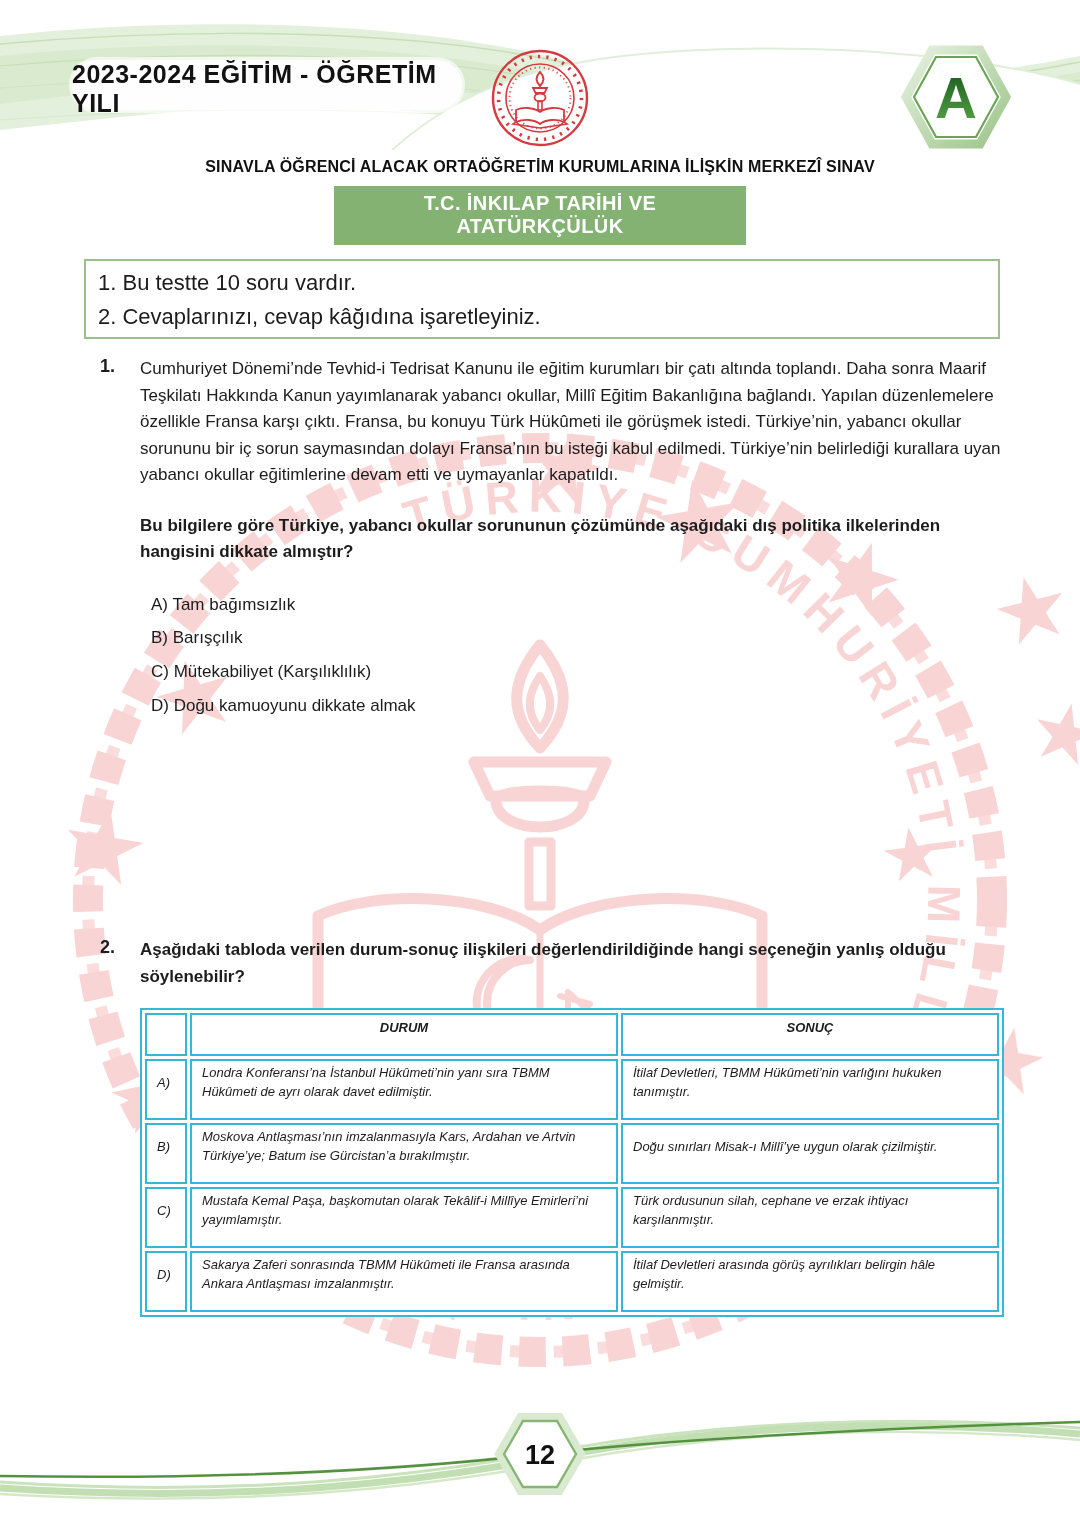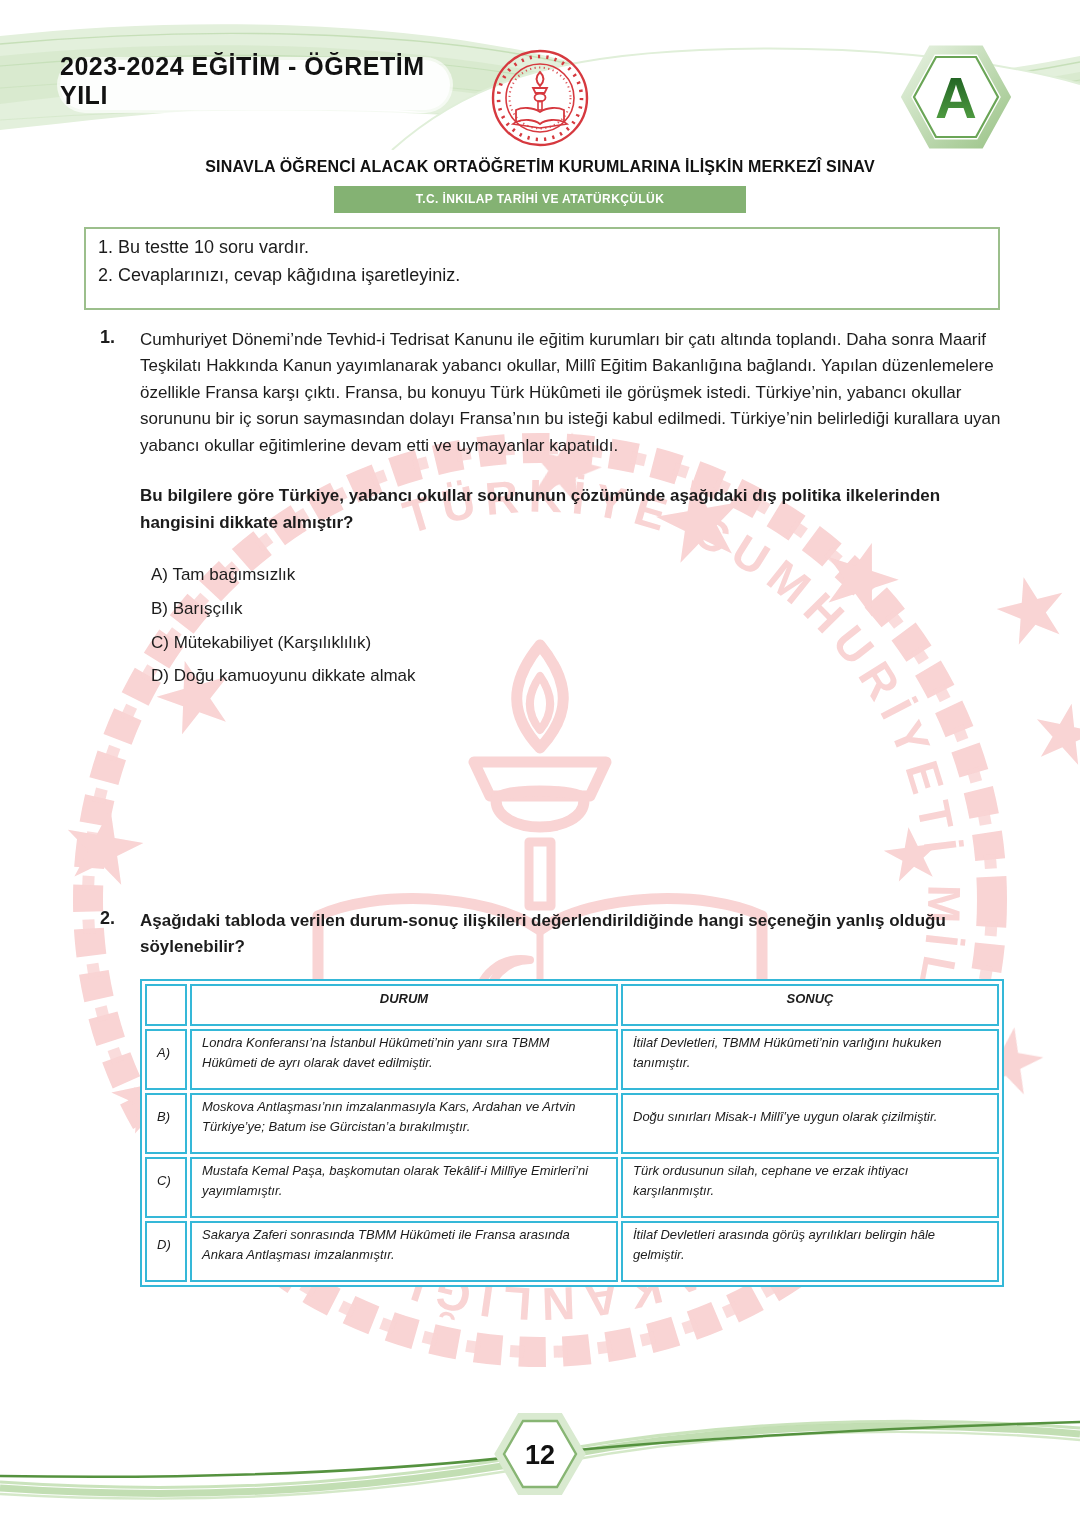--- a/index.html
+++ b/index.html
@@ -15,37 +15,37 @@
   }
   *{margin:0;padding:0;box-sizing:border-box;}
   html,body{background:#ffffff;}
   body{font-family:"Liberation Sans","DejaVu Sans",sans-serif;color:var(--text-black);}
   .page{position:relative;width:1080px;height:1522px;background:#fff;overflow:hidden;margin:0 auto;}
 
   
   .header{position:relative;width:1080px;height:150px;}
   .header-waves{position:absolute;top:0;left:0;}
   .year-pill{
-    position:absolute;top:60px;left:60px;width:390px;height:50px;
-    background:#fdfefd;border-radius:26px;display:flex;align-items:flex-end;justify-content:center;
+    position:absolute;top:60px;left:72px;width:390px;height:50px;
+    background:#fdfefd;border-radius:26px;display:flex;align-items:flex-start;justify-content:center;
     box-shadow:0 0 0 3px rgba(255,255,255,.65);
   }
   .year-pill span{font-size:25px;font-weight:bold;letter-spacing:.5px;color:#121212;}
   .meb-logo{position:absolute;top:46px;left:489px;}
   .booklet-hex{position:absolute;top:38px;left:894px;}
 
   .exam-title{margin-top:8px;text-align:center;font-size:16px;font-weight:bold;letter-spacing:.2px;color:#111;}
   .subject-banner{
     width:412px;margin:10px auto 0 auto;background:var(--banner-green);
-    color:#fff;font-size:12px;font-weight:bold;text-align:center;
+    color:#fff;font-size:20px;font-weight:bold;text-align:center;
     padding:6px 4px 7px 4px;letter-spacing:.4px;
   }
   .instructions{
     margin:14px 80px 0 84px;border:2px solid var(--box-border-green);
-    padding:5px 12px 18px 12px;font-size:18px;line-height:1.55;background:#fff;position:relative;z-index:3;
+    padding:5px 12px 3px 12px;font-size:22px;line-height:1.55;background:#fff;position:relative;z-index:3;
   }
 
   
   .main{position:relative;padding:0 78px 0 100px;z-index:2;}
   .question{display:flex;margin-top:17px;}
   .qnum{width:40px;flex:0 0 40px;font-size:18px;font-weight:bold;}
   .qbody{flex:1;font-size:17px;line-height:1.56;}
   .qstem{font-weight:bold;margin-top:24px;}
   .options{margin-top:27px;}
   .options div{margin-bottom:9px;line-height:1.45;margin-left:11px;}

